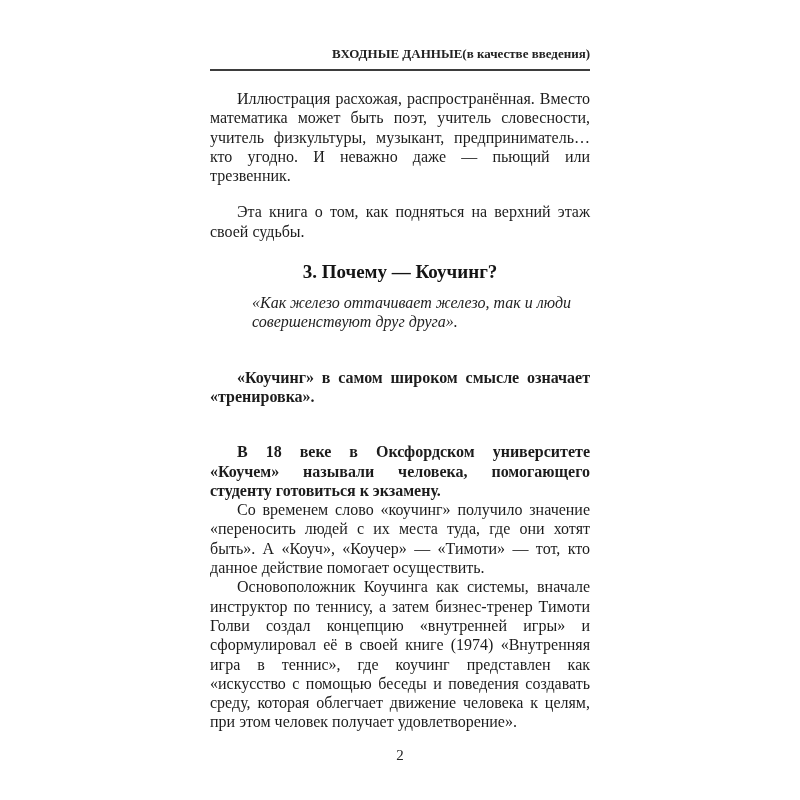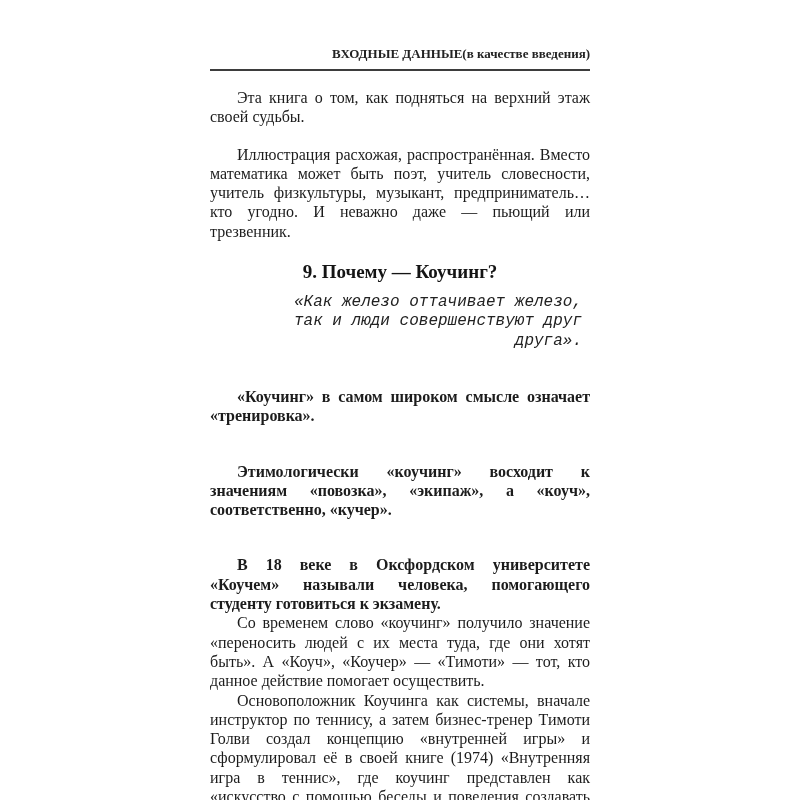--- a/index.html
+++ b/index.html
@@ -60,57 +60,54 @@
     color: #141414;
   }
   .epigraph {
     margin-top: 9px;
     padding-left: 42px;
   }
   .epigraph-quote, .epigraph-source {
     font-size: 16px;
     font-style: italic;
     line-height: 19.3px;
-    text-align: right;
-    margin: 8px;
+    margin: 0;
     color: #222222;
-    font-family: Liberation Mono, monospace;
   }
   .chapter-body-start { margin-top: 14px; }
   .page-number {
     font-size: 15px;
     text-align: center;
     margin-top: 13px;
     line-height: 20px;
     color: #232323;
   }
 </style>
 </head>
 <body>
 
 <div class="page">
   <div class="content">
 
     <div class="running-head">ВХОДНЫЕ ДАННЫЕ(в качестве введения)</div>
 
     <hr class="header-rule">
 
+    <p class="para first-body">Иллюстрация расхожая, распространённая. Вместо математика может быть поэт, учитель словесности, учитель физкультуры, музыкант, предприниматель… кто угодно. И неважно даже — пьющий или трезвенник.</p>
+
     <p class="para gap-top">Эта книга о том, как подняться на верхний этаж своей судьбы.</p>
 
-    <p class="para first-body">Иллюстрация расхожая, распространённая. Вместо математика может быть поэт, учитель словесности, учитель физкультуры, музыкант, предприниматель… кто угодно. И неважно даже — пьющий или трезвенник.</p>
-
-    <h2 class="chapter-heading">9. Почему — Коучинг?</h2>
+    <h2 class="chapter-heading">3. Почему — Коучинг?</h2>
 
     <div class="epigraph">
       <p class="epigraph-quote">«Как железо оттачивает железо, так и люди совершенствуют друг друга».</p>
     </div>
 
     <p class="para bold chapter-body-start">«Коучинг» в самом широком смысле означает «тренировка».</p>
 
-    <p class="para bold">Этимологически «коучинг» восходит к значениям «повозка», «экипаж», а «коуч», соответственно, «кучер».</p>
 
     <p class="para bold">В 18 веке в Оксфордском университете «Коучем» называли человека, помогающего студенту готовиться к экзамену.</p>
 
     <p class="para">Со временем слово «коучинг» получило значение «переносить людей с их места туда, где они хотят быть». А «Коуч», «Коучер» — «Тимоти» — тот, кто данное действие помогает осуществить.</p>
 
     <p class="para">Основоположник Коучинга как системы, вначале инструктор по теннису, а затем бизнес-тренер Тимоти Голви создал концепцию «внутренней игры» и сформулировал её в своей книге (1974) «Внутренняя игра в теннис», где коучинг представлен как «искусство с помощью беседы и поведения создавать среду, которая облегчает движение человека к целям, при этом человек получает удовлетворение».</p>
 
     <div class="page-number">2</div>
 
   </div>

